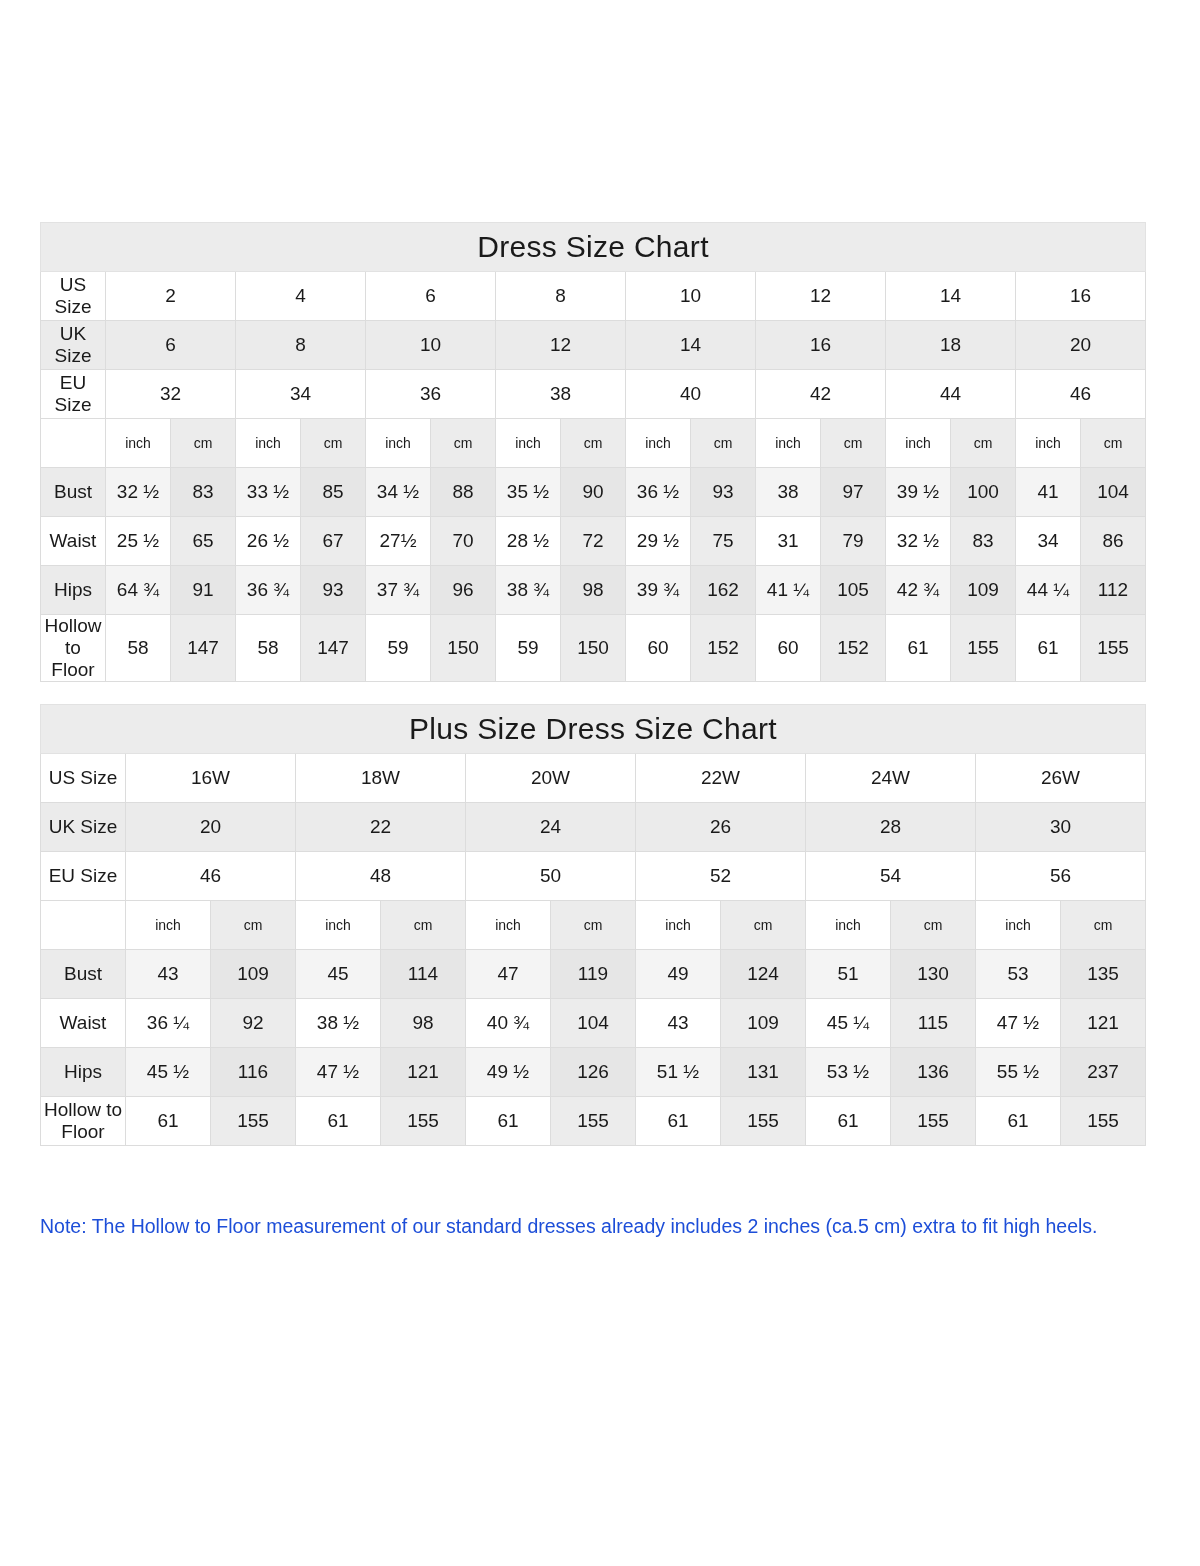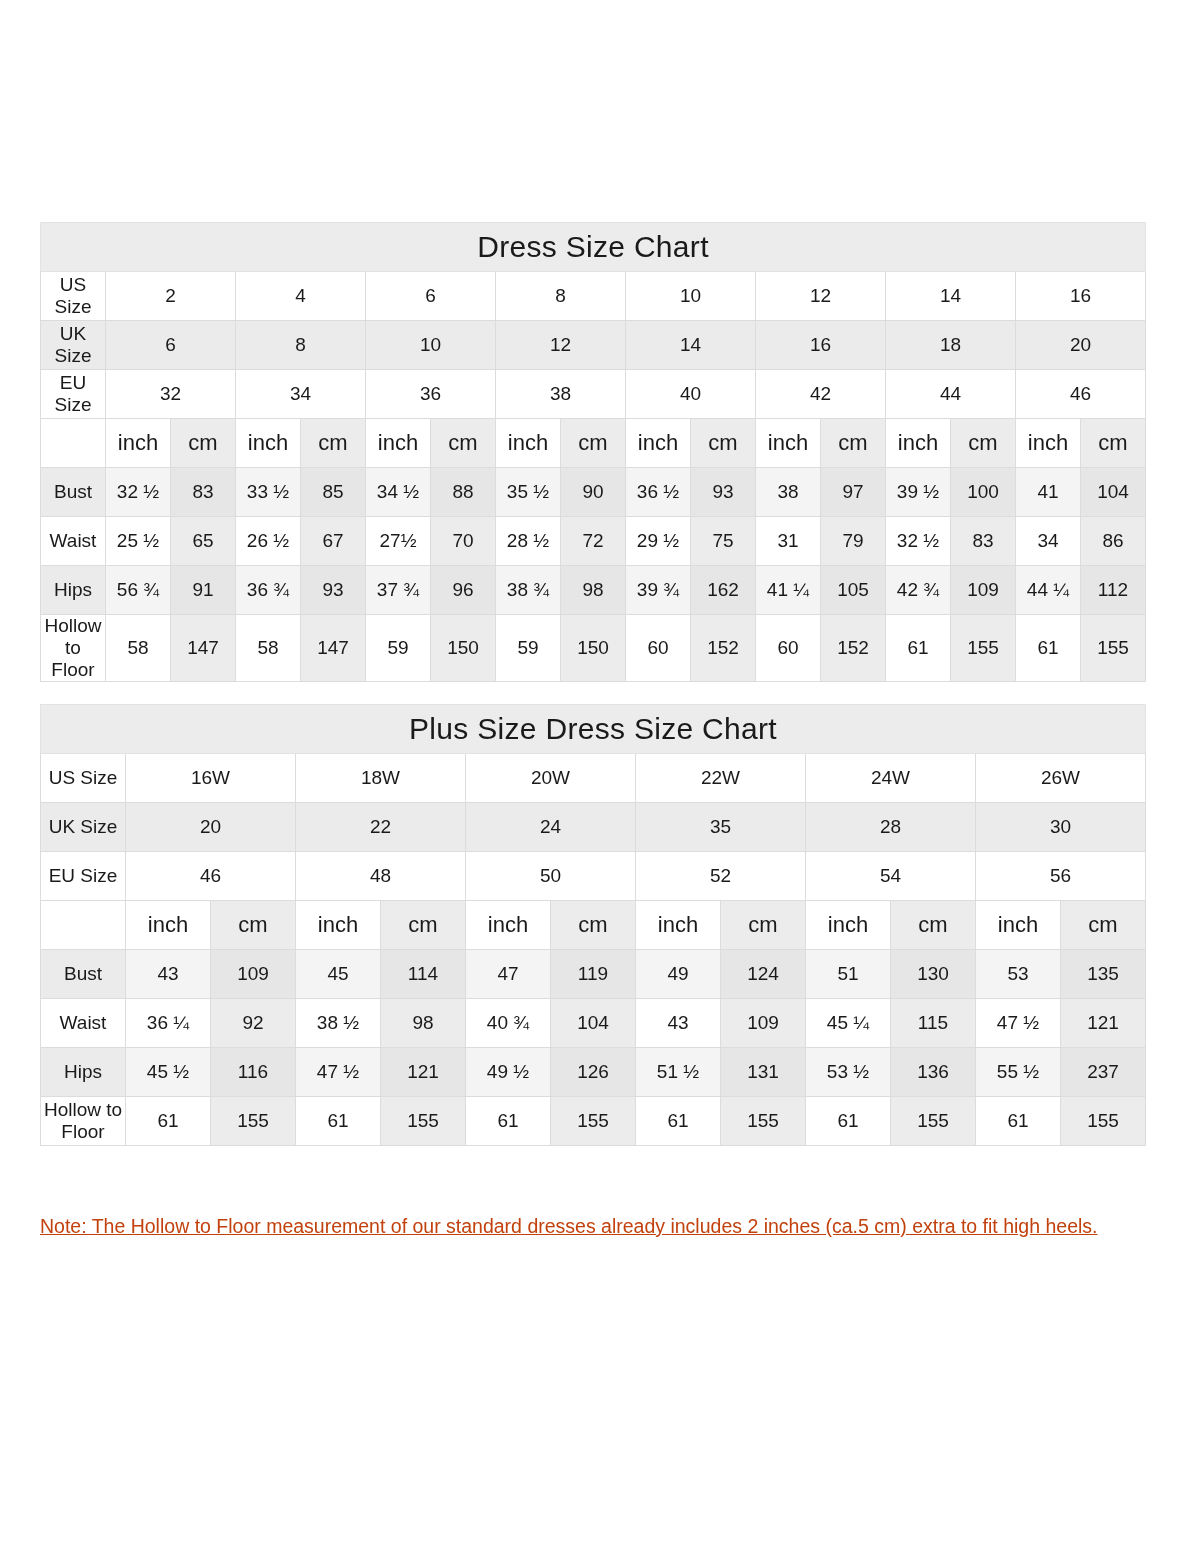--- a/index.html
+++ b/index.html
@@ -51,21 +51,21 @@
   .lbl {
     background: #ededed;
     font-size: 20px;
     color: #111111;
   }
   
   .r-white td { background: #ffffff; }
   .r-gray  td { background: #ebebeb; }
 
   
-  .unit-row td { font-size: 22px; height: 44px; }
+  .unit-row td { font-size: 14px; height: 44px; }
 
   
   td.c-inch { background: #ffffff; }
   td.c-cm   { background: #ececec; }
   tr.r-gray td.c-inch { background: #f4f4f4; }
   tr.r-gray td.c-cm   { background: #e6e6e6; }
 
   
   #table-one {
     position: absolute;
@@ -87,22 +87,21 @@
   #table-two .lbl { width: 200px; }
 
   
   .notes {
     position: absolute;
     left: 40px;
     top: 1211px;
     width: 1105px;
     font-size: 19.5px;
     line-height: 30px;
-    color: #c2410c;
-    text-decoration: underline;
+    color: #1d4ed8;
   }
   .notes p { margin: 0; }
 </style>
 </head>
 <body>
 
 <div class="page">
 
   <table class="chart-table" id="table-one">
     <tbody>
@@ -194,21 +193,21 @@
           <td class="c-cm">75</td>
           <td class="c-inch">31</td>
           <td class="c-cm">79</td>
           <td class="c-inch">32 ½</td>
           <td class="c-cm">83</td>
           <td class="c-inch">34</td>
           <td class="c-cm">86</td>
         </tr>
         <tr class="r-gray">
           <td class="lbl">Hips</td>
-          <td class="c-inch">56 ¾</td>
+          <td class="c-inch">64 ¾</td>
           <td class="c-cm">91</td>
           <td class="c-inch">36 ¾</td>
           <td class="c-cm">93</td>
           <td class="c-inch">37 ¾</td>
           <td class="c-cm">96</td>
           <td class="c-inch">38 ¾</td>
           <td class="c-cm">98</td>
           <td class="c-inch">39 ¾</td>
           <td class="c-cm">162</td>
           <td class="c-inch">41 ¼</td>
@@ -252,21 +251,21 @@
           <td colspan="2">20W</td>
           <td colspan="2">22W</td>
           <td colspan="2">24W</td>
           <td colspan="2">26W</td>
         </tr>
         <tr class="r-gray">
           <td class="lbl">UK Size</td>
           <td colspan="2">20</td>
           <td colspan="2">22</td>
           <td colspan="2">24</td>
-          <td colspan="2">35</td>
+          <td colspan="2">26</td>
           <td colspan="2">28</td>
           <td colspan="2">30</td>
         </tr>
         <tr class="r-white">
           <td class="lbl">EU Size</td>
           <td colspan="2">46</td>
           <td colspan="2">48</td>
           <td colspan="2">50</td>
           <td colspan="2">52</td>
           <td colspan="2">54</td>

